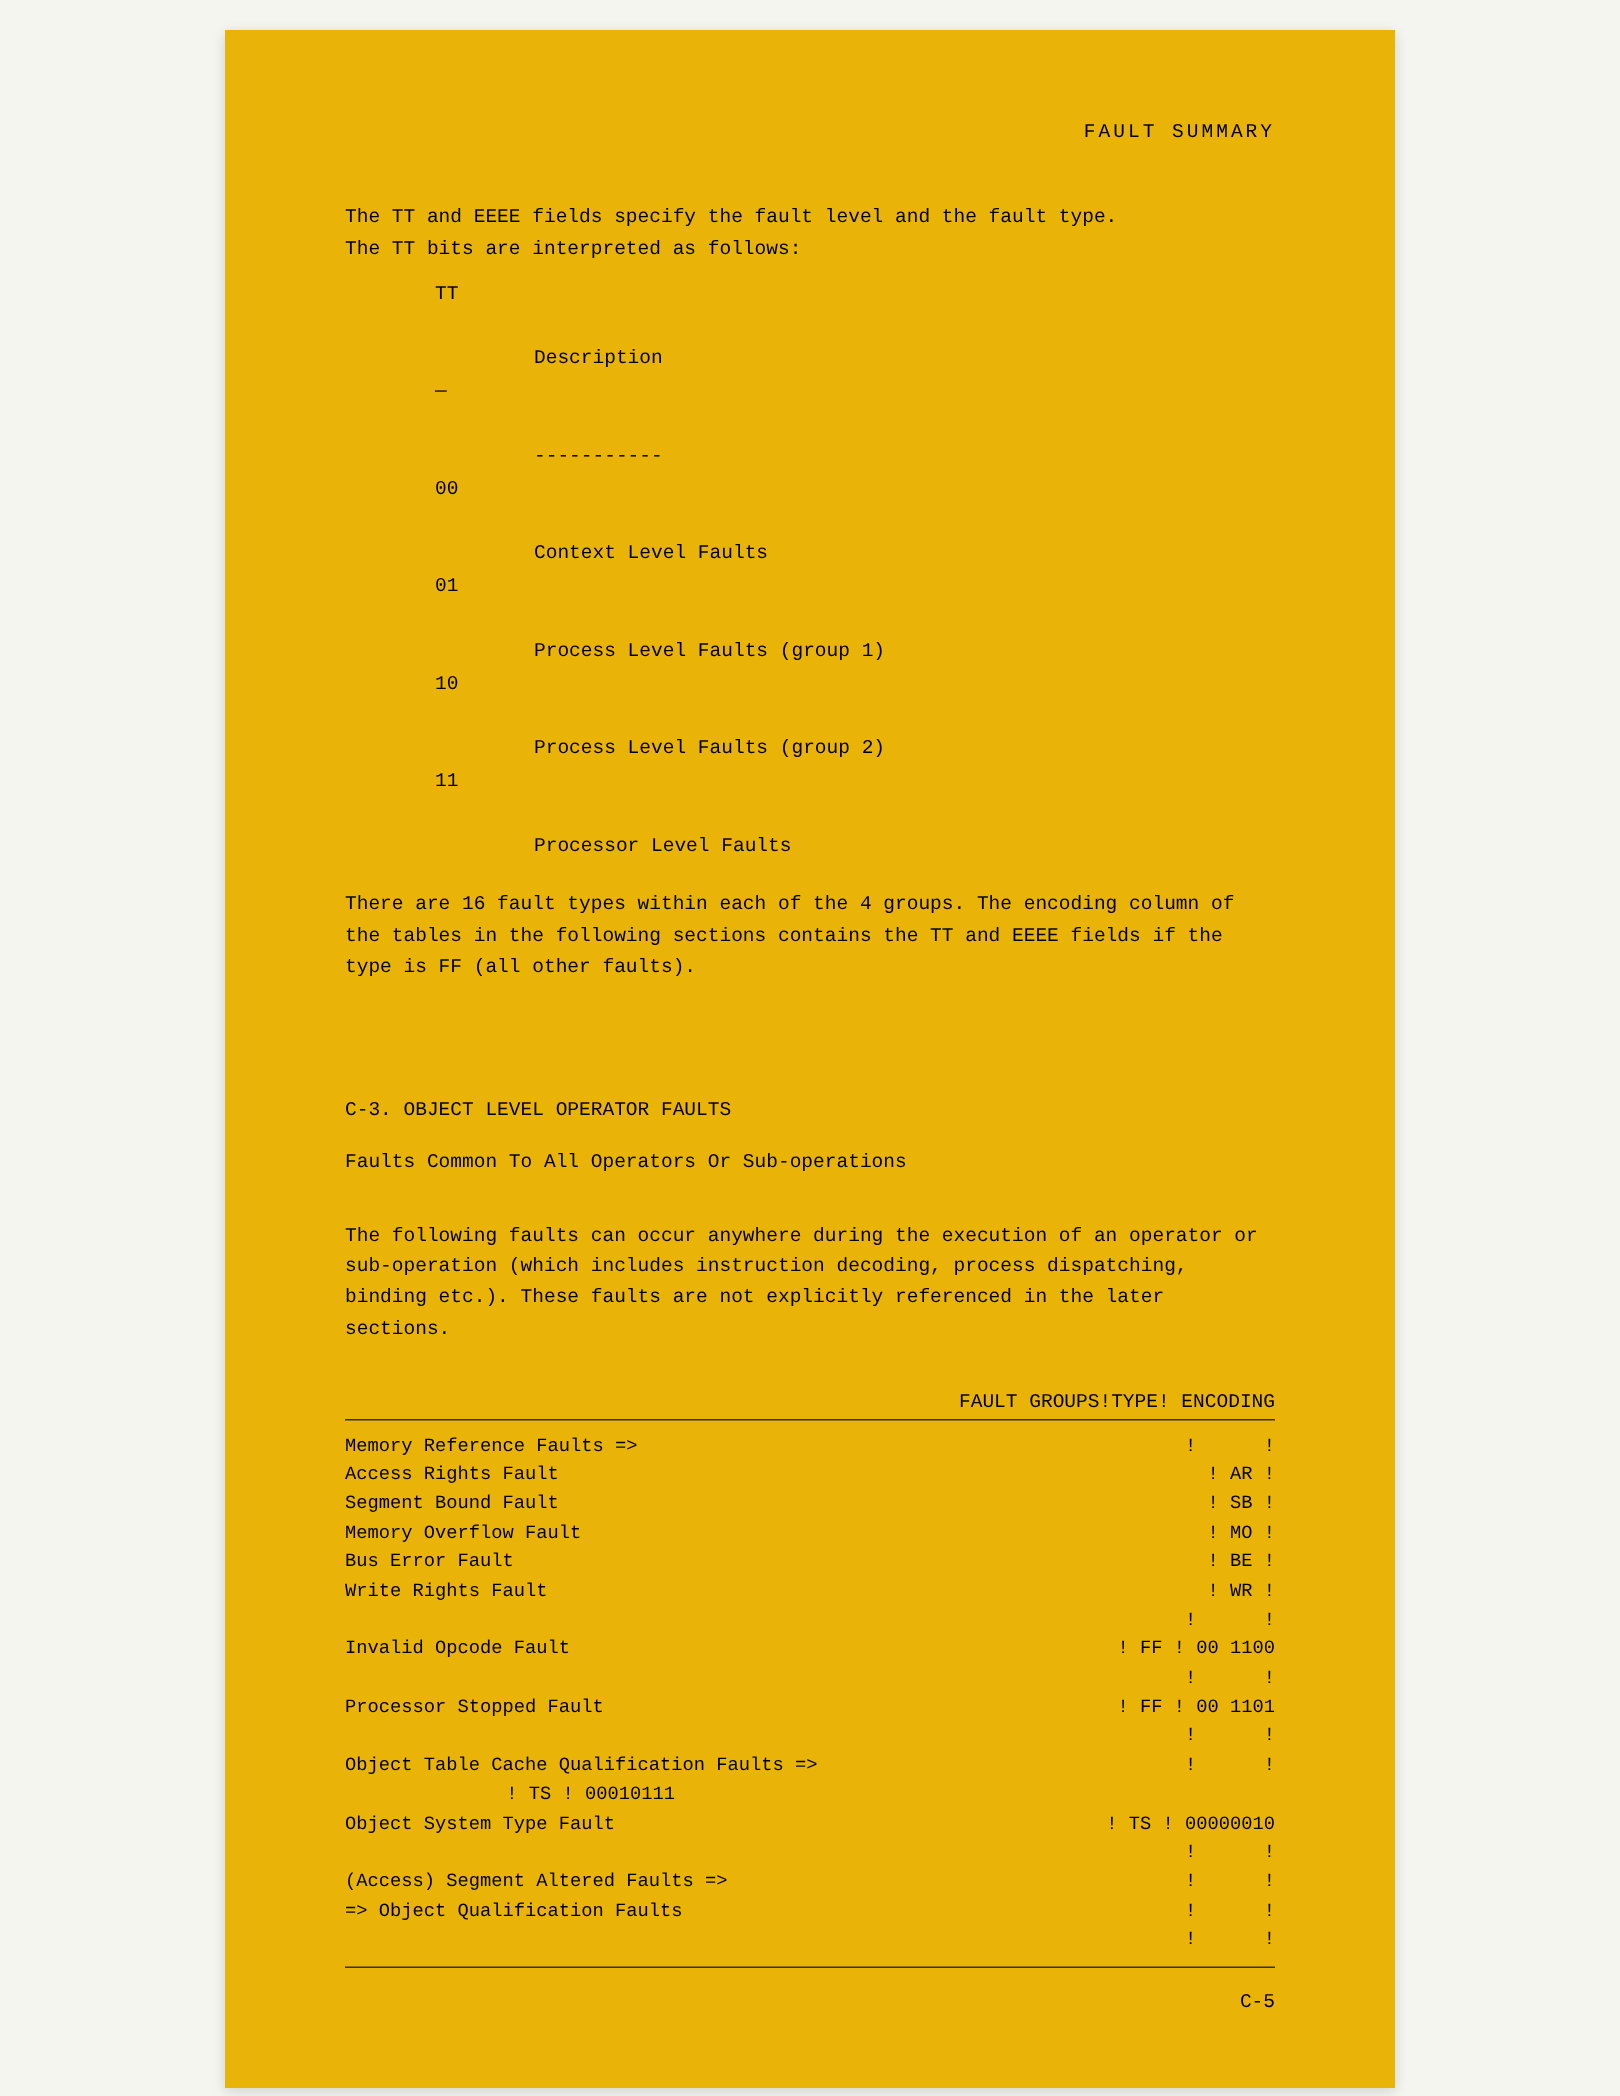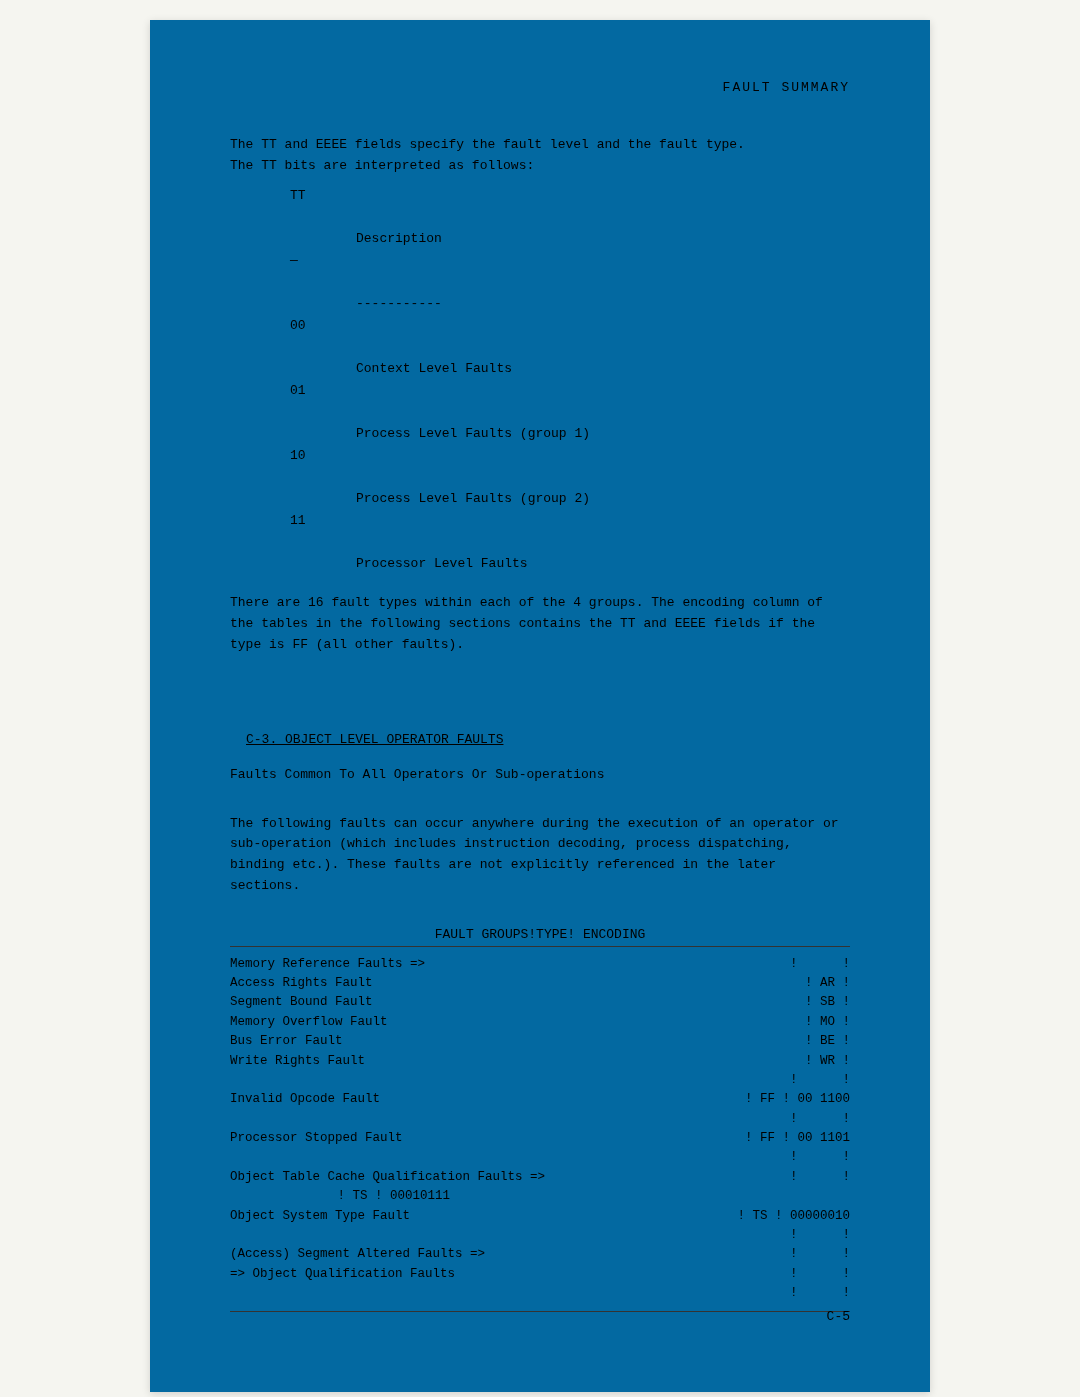--- a/index.html
+++ b/index.html
@@ -14,21 +14,21 @@
       justify-content: center;
       align-items: flex-start;
       min-height: 100vh;
       padding: 20px;
       font-family: 'Courier New', Courier, monospace;
     }
 
     .page {
       width: 780px;
       min-height: 1050px;
-      background: #0369a1;
+      background: #eab308;
       padding: 60px 80px 80px 80px;
       position: relative;
       box-shadow: 0 2px 8px rgba(0,0,0,0.15);
     }
 
     .page-header {
       text-align: right;
       margin-bottom: 40px;
       font-size: 13px;
       letter-spacing: 2px;
@@ -41,39 +41,37 @@
     }
 
     .body-paragraph {
       font-size: 13px;
       line-height: 1.6;
       margin-bottom: 30px;
     }
 
     .section-title {
       font-size: 13px;
-      text-decoration: underline;
       margin-bottom: 20px;
       margin-top: 10px;
-      margin-left: 16px;
     }
 
     .section-subtitle {
       font-size: 13px;
       margin-bottom: 32px;
     }
 
     .fault-table-container {
       margin-top: 20px;
       font-size: 12.5px;
     }
 
     .fault-table-header {
       display: flex;
-      justify-content: center;
+      justify-content: flex-end;
       margin-bottom: 4px;
       font-size: 13px;
     }
 
     .fault-table-divider {
       border-bottom: 1px solid #333;
       margin-bottom: 8px;
     }
 
     .fault-table-bottom-divider {
@@ -95,21 +93,21 @@
 
     .fault-right {
       width: 220px;
       display: flex;
       justify-content: flex-end;
       white-space: pre;
     }
 
     .page-number {
       position: absolute;
-      bottom: 68px;
+      bottom: 50px;
       right: 80px;
       font-size: 13px;
     }
 
     .tt-list {
       margin-left: 60px;
       font-size: 13px;
       line-height: 1.7;
     }
 

